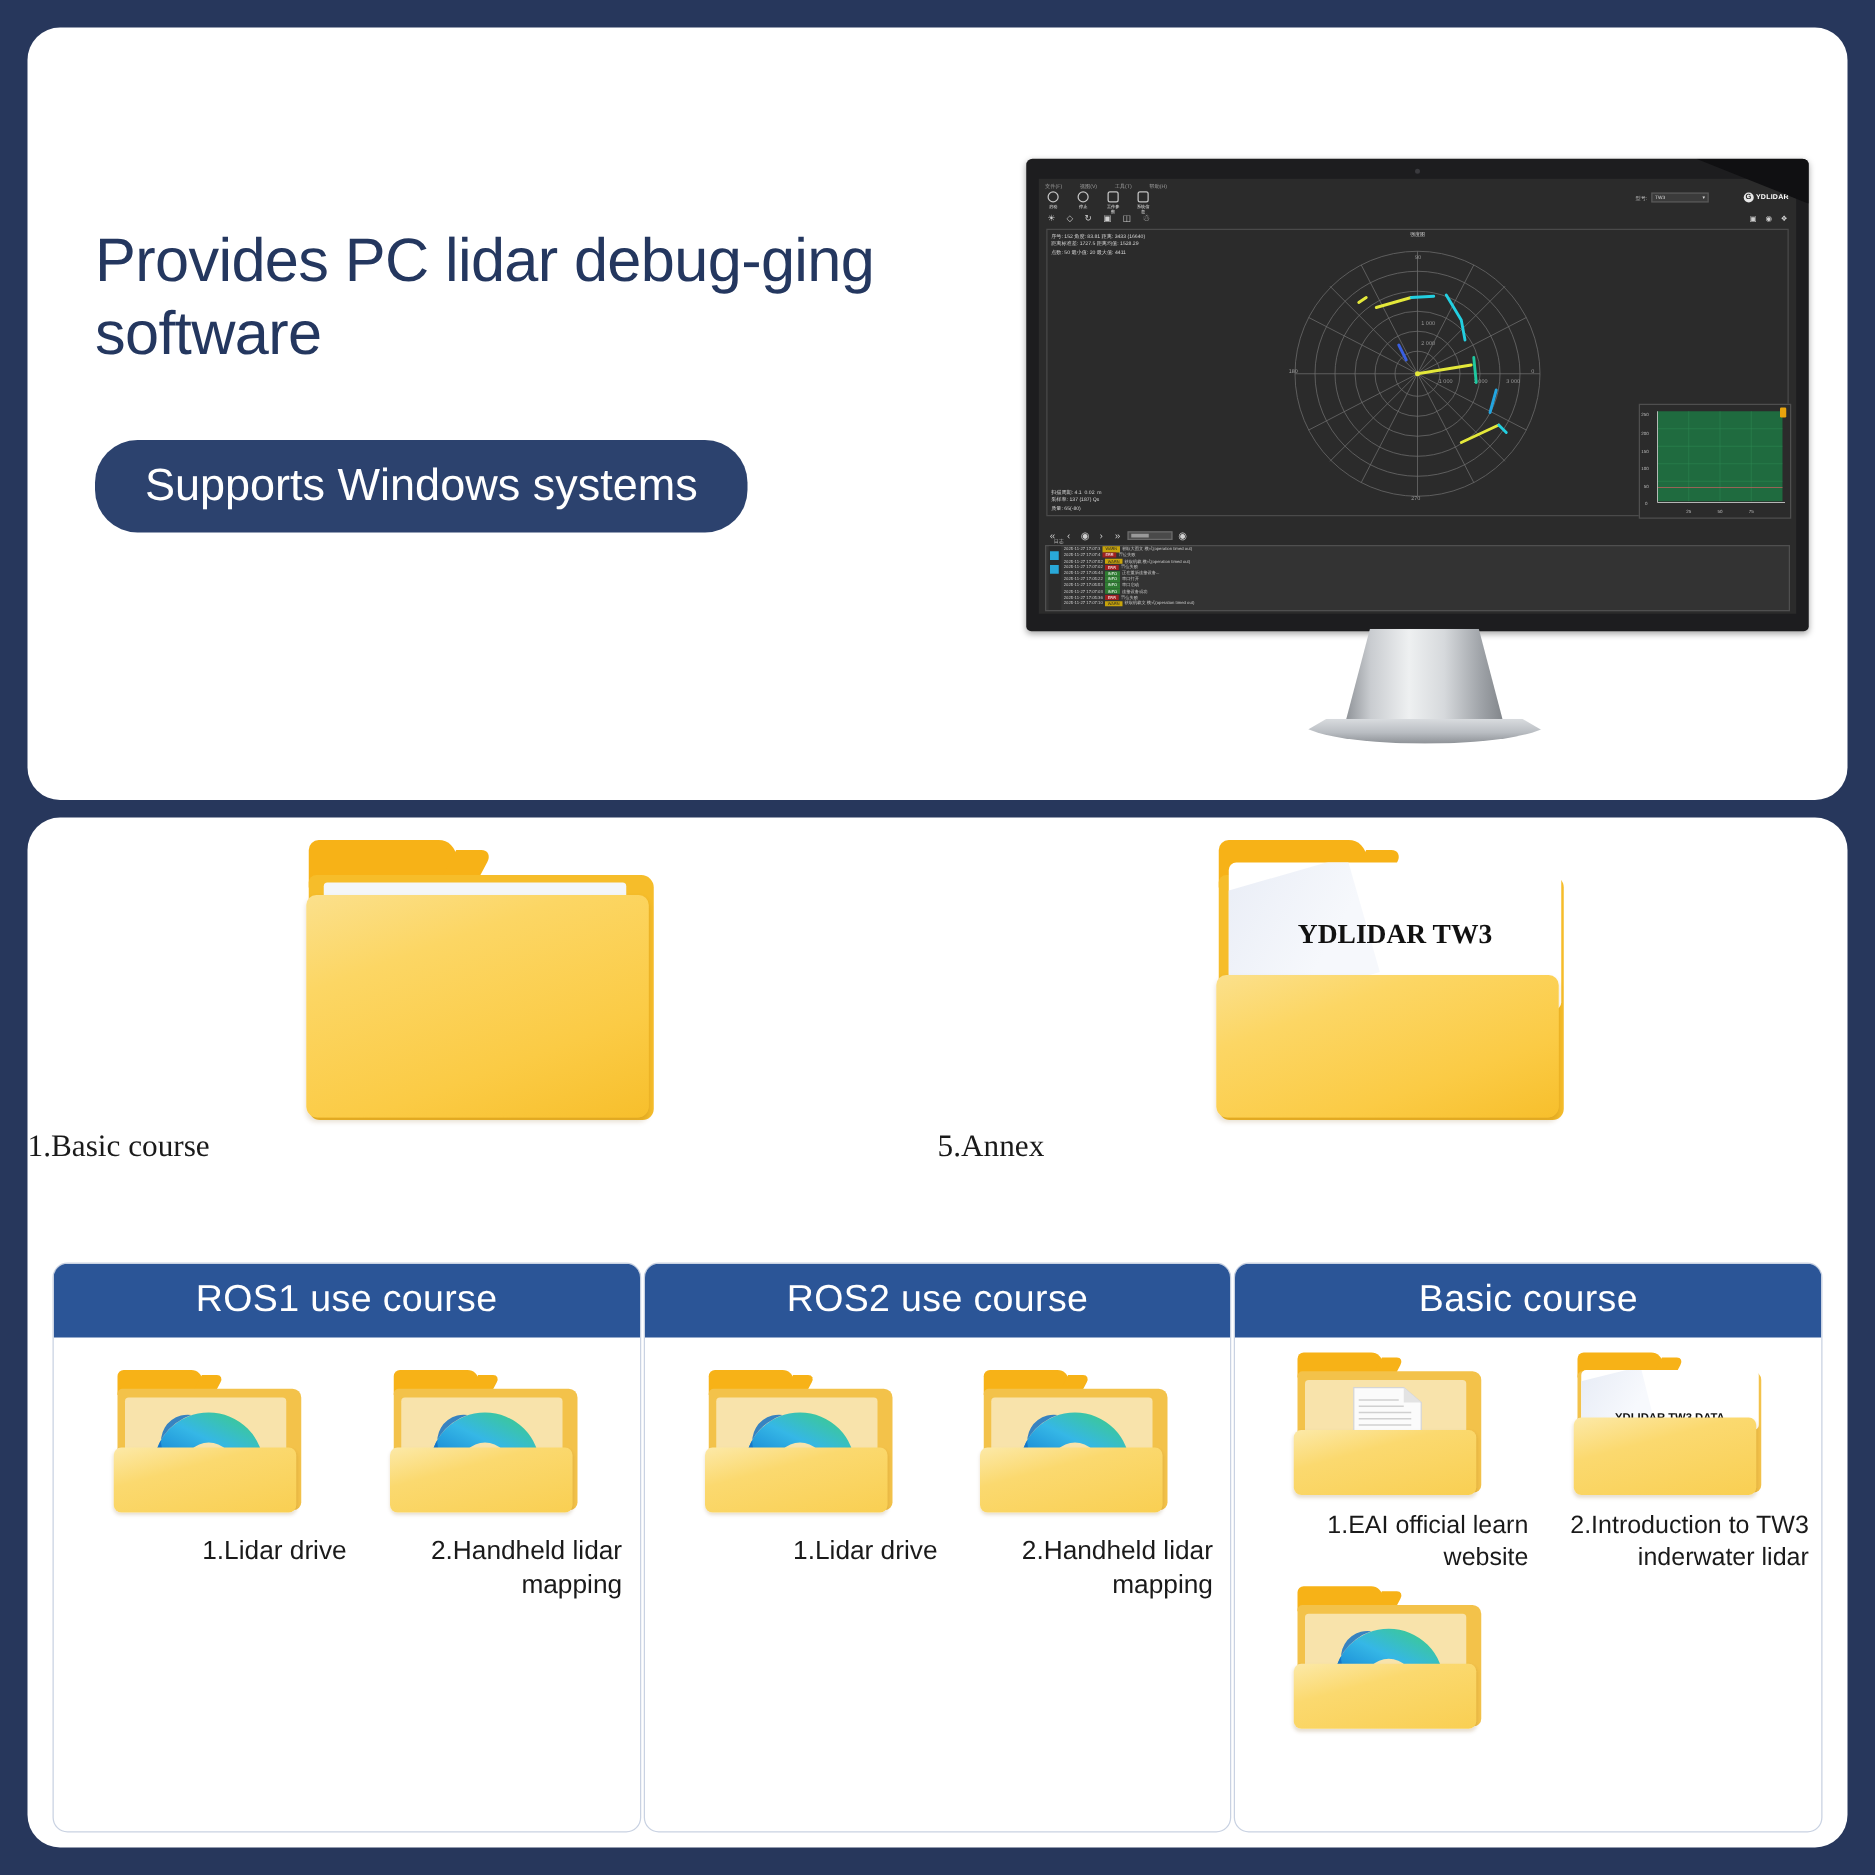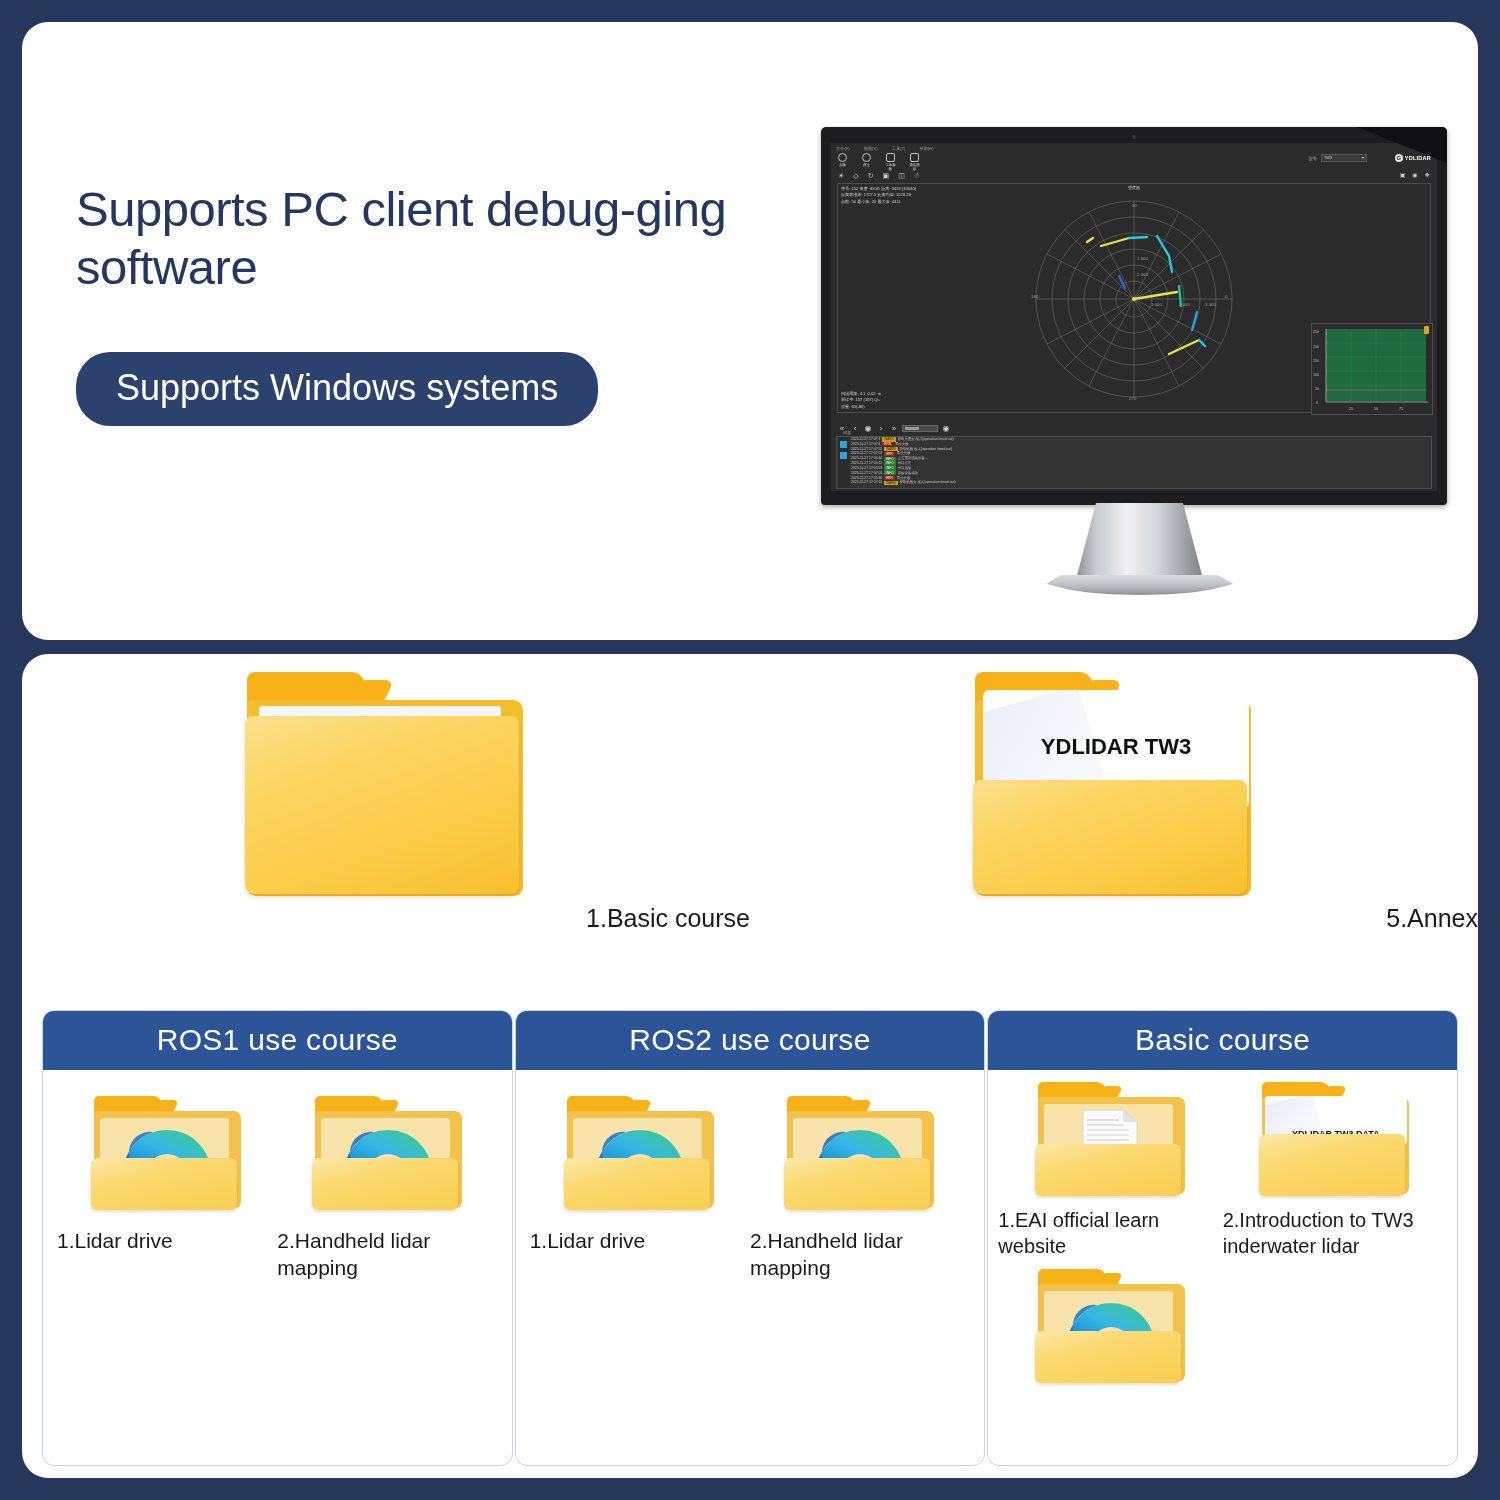--- a/index.html
+++ b/index.html
@@ -110,21 +110,21 @@
   .lgut { position:absolute; left:2px; top:0; width:10px; bottom:0; background:#2b2b2b; }
   .lgut i { display:block; width:7px; height:7px; margin:4px 0 3px 1px; background:#29a8d8; }
 
   
   .card-bot {
     position: absolute; left: 22px; top: 654px;
     width: 1456px; height: 824px;
     background: #ffffff; border-radius: 26px;
   }
   .folder-row { position:absolute; left:0; top:18px; width:100%; display:flex; }
-  .folder-cell { flex:1; text-align:right; }
+  .folder-cell { flex:1; text-align:left;font-family:Liberation Serif, serif; }
   .folder-cap { margin-top: 0; font-size: 25px; color:#1a1a1a; }
 
   
   .fold { position:relative; width:282px; height:232px; margin:0 auto; }
   .fold .tab {
     position:absolute; left:2px; top:0; width:118px; height:38px;
     background:#f7b217; border-radius:8px 14px 0 0;
   }
   .fold .tab:after{content:""; position:absolute; right:-22px; top:8px; width:30px;height:30px;
     background:#f7b217; transform:skewX(-28deg); border-radius:0 10px 0 0;}
@@ -181,34 +181,34 @@
   .sfold.labeled .sfront { top:52px; }
 
   
   .panels { position:absolute; left:20px; top:356px; right:20px; bottom:12px; display:flex; gap:2px; }
   .panel { flex:1; background:#fff; border:1px solid #c9d2e2; border-radius:12px; overflow:hidden;
            display:flex; flex-direction:column; }
   .panel-head { background:#2b5597; color:#fff; font-size:30px; text-align:center;
                 padding:12px 0 13px; letter-spacing:.3px; }
   .panel-body { flex:1; padding:26px 14px 10px; }
   .prow { display:flex; }
-  .pcell { flex:1; text-align:left; }
+  .pcell { flex:1; text-align:right; }
   .pcap { margin-top:14px; font-size:21px; color:#1a1a1a; line-height:1.28; }
   .panel-basic .panel-body { padding:12px 10px 8px; }
   .panel-basic .pcap { font-size:20px; margin-top:8px; }
   .panel-basic .prow + .prow { margin-top:10px; }
 </style>
 </head>
 <body>
 
 <div class="page">
 
   <div class="card-top">
 
-    <div class="headline">Supports PC client debug-ging software</div>
+    <div class="headline">Provides PC lidar debug-ging software</div>
 
     <div class="pill">Supports Windows systems</div>
 
     <div class="monitor">
       <div class="bezel">
         <div class="cam"></div>
 
         <div class="screen">
           <div class="sw">
 

